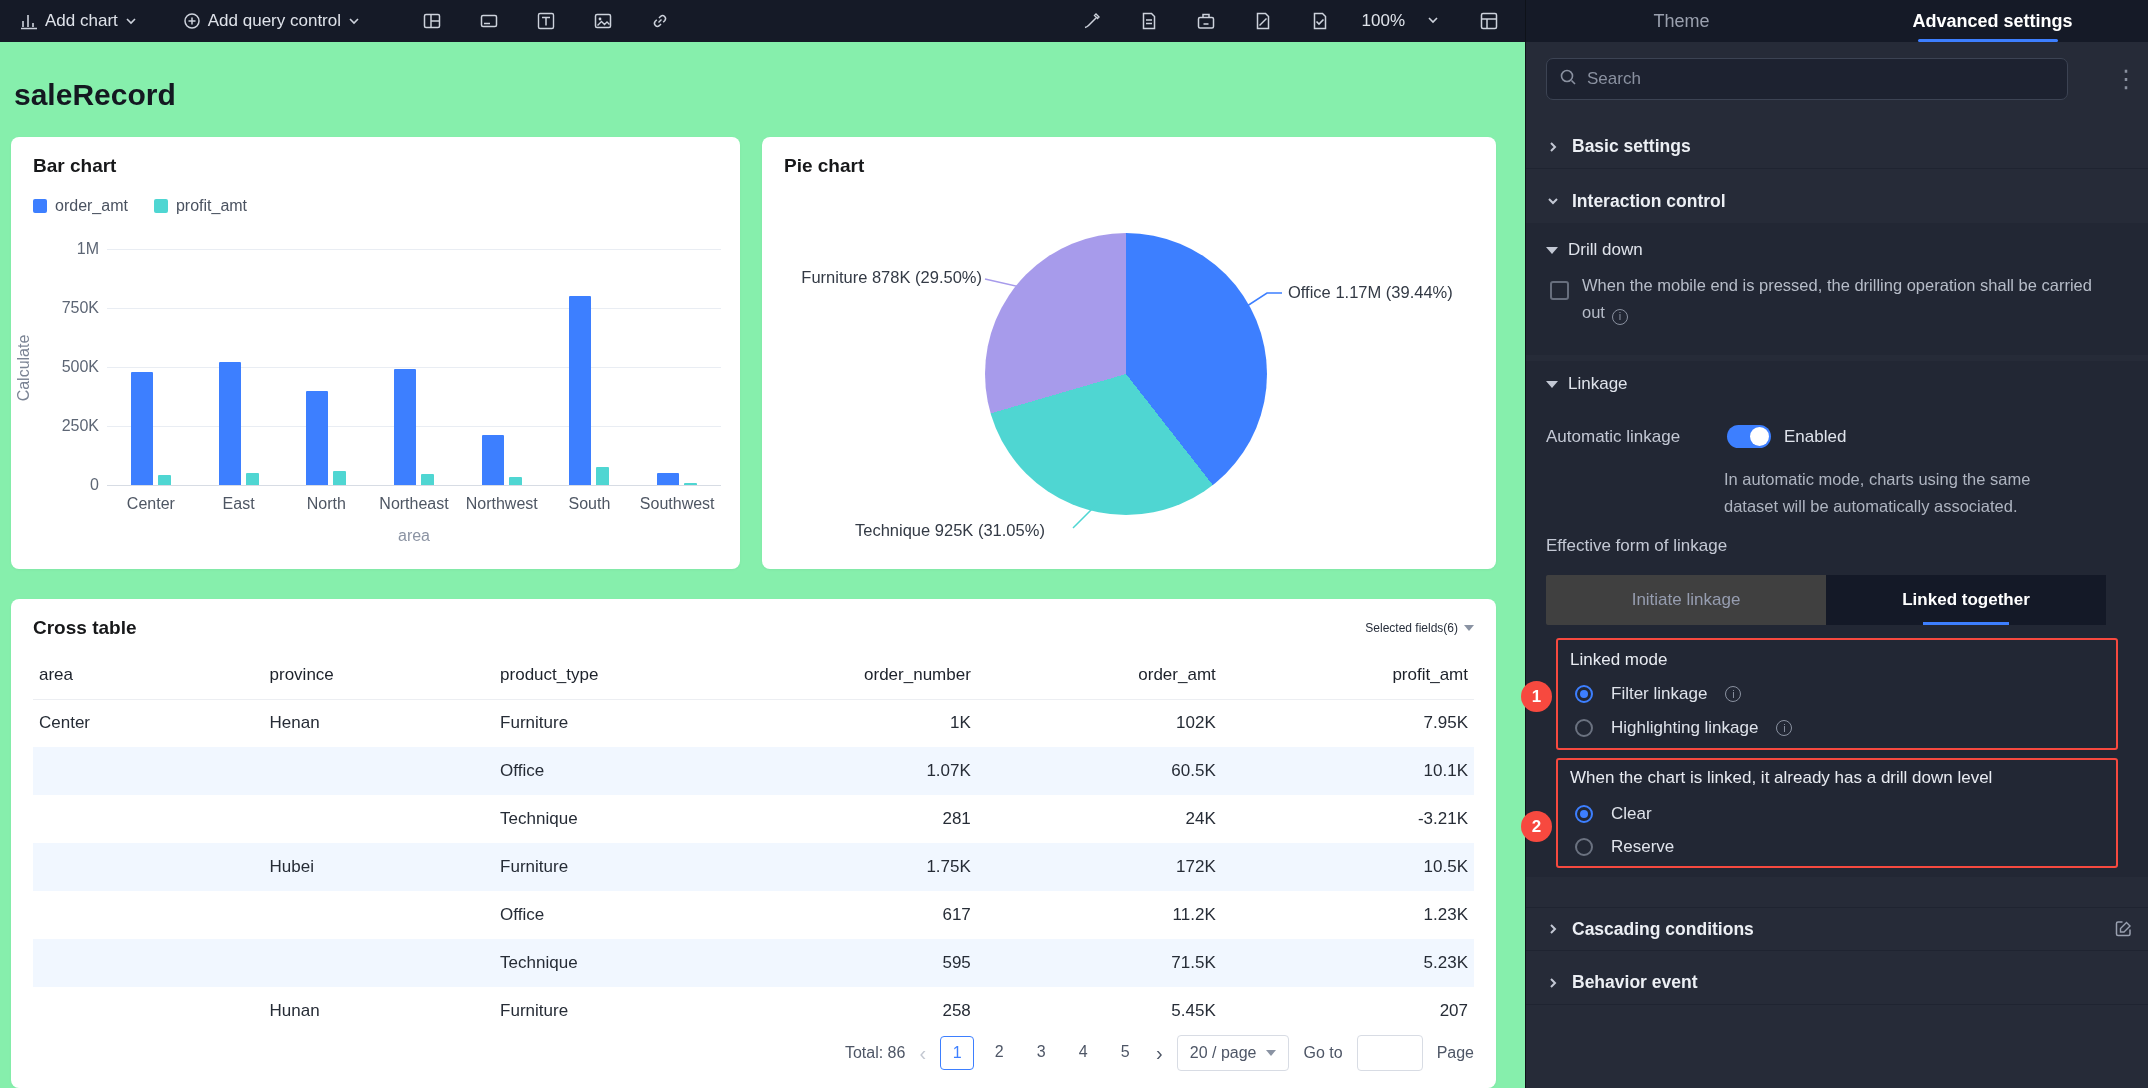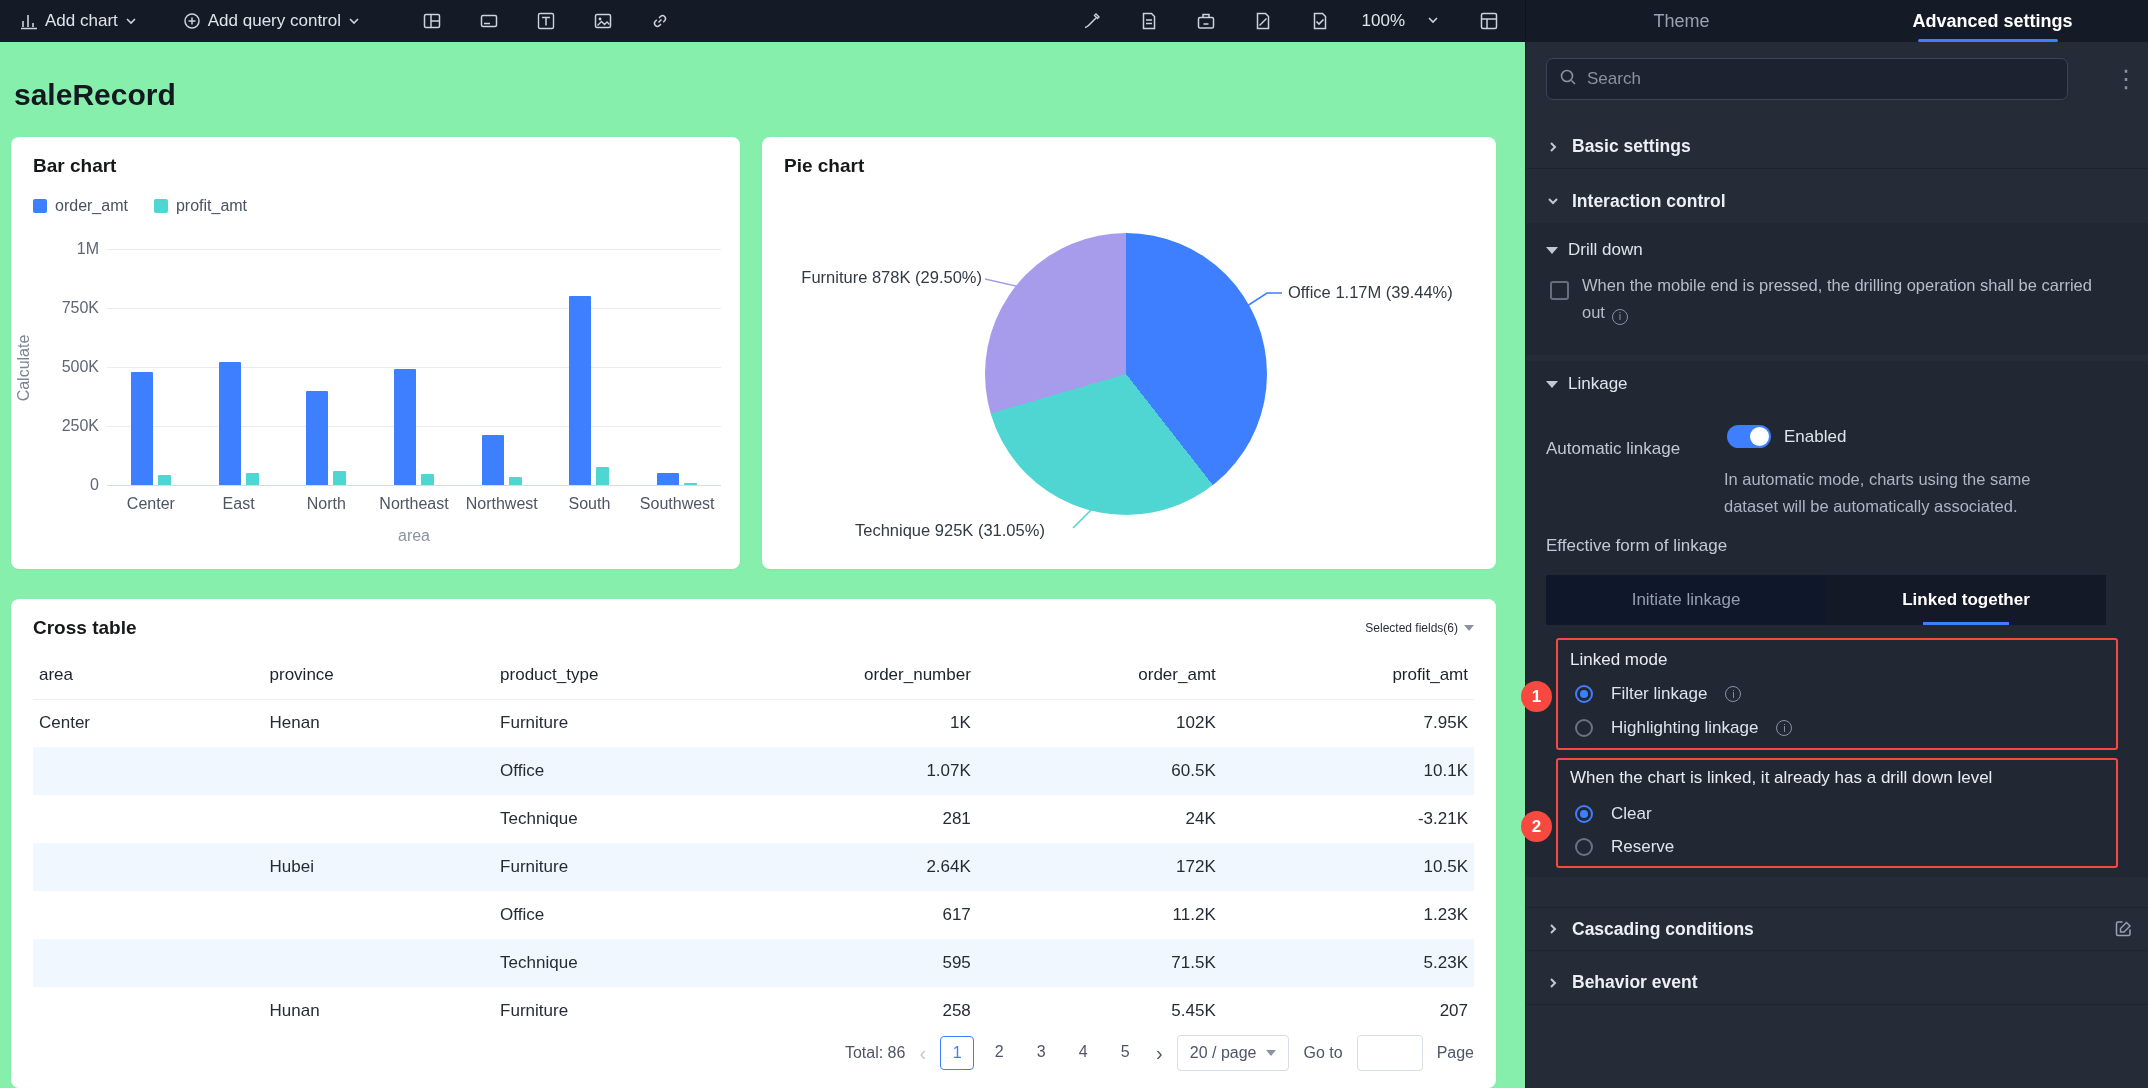--- a/index.html
+++ b/index.html
@@ -75,21 +75,21 @@
   .sb-row .lbl { font-weight:700; color:#eceff4; font-size:17.5px; }
   .chev { width:14px; height:14px; stroke:#c3c8d4; fill:none; stroke-width:2; flex:none; }
   .panel { position:absolute; left:0; width:623px; background:#222734; }
   .tri { width:0; height:0; border-left:6px solid transparent; border-right:6px solid transparent; border-top:7px solid #c3c8d4; display:inline-block; flex:none; }
   .sub-label { position:absolute; left:20px; display:flex; align-items:center; gap:10px; color:#dfe3eb; cursor:pointer; }
   .cbx { position:absolute; left:24px; width:19px; height:19px; border:2px solid #676e7d; border-radius:3px; background:transparent; cursor:pointer; }
   .gray-text { color:#b6bcc8; font-size:16.5px; line-height:27px; }
   .info { display:inline-flex; width:16px; height:16px; border:1px solid #8a91a0; border-radius:50%; color:#8a91a0; font-size:11px; align-items:center; justify-content:center; margin-left:7px; vertical-align:-2px; font-style:normal; }
   .toggle { position:absolute; width:44px; height:23px; border-radius:12px; background:#3d7fff; cursor:pointer; }
   .toggle::after { content:""; position:absolute; right:2px; top:2px; width:19px; height:19px; border-radius:50%; background:#fff; }
-  .lk-tabs { position:absolute; left:20px; top:575px; width:560px; height:50px; background:#0f172a; display:flex; border-radius:2px; }
+  .lk-tabs { position:absolute; left:20px; top:575px; width:560px; height:50px; background:#404040; display:flex; border-radius:2px; }
   .lk-tab { flex:1; display:flex; align-items:center; justify-content:center; color:#969db0; cursor:pointer; position:relative; }
   .lk-tab.active { background:#141927; color:#fff; font-weight:700; }
   .lk-underline { position:absolute; bottom:0; left:50%; transform:translateX(-50%); width:86px; height:3px; background:#3d7fff; }
   .red-box { position:absolute; left:30px; width:562px; border:2.5px solid #f7493f; border-radius:3px; }
   .red-box .bx-title { position:absolute; left:12px; color:#e8ebf1; }
   .radio { width:18px; height:18px; border:2px solid #6b7280; border-radius:50%; display:inline-block; position:relative; flex:none; cursor:pointer; }
   .radio.checked { border-color:#3d7fff; }
   .radio.checked::after { content:""; position:absolute; left:3px; top:3px; width:8px; height:8px; border-radius:50%; background:#3d7fff; }
   .radio-row { position:absolute; left:17px; display:flex; align-items:center; gap:18px; color:#dfe3eb; cursor:pointer; }
   .badge { position:absolute; left:-5px; width:31px; height:31px; border-radius:50%; background:#f7493f; color:#fff; font-weight:700; font-size:17px; display:flex; align-items:center; justify-content:center; z-index:5; }
@@ -341,21 +341,21 @@
             <td></td>
             <td>Technique</td>
             <td class="num">281</td>
             <td class="num">24K</td>
             <td class="num">-3.21K</td>
           </tr>
           <tr class="striped">
             <td></td>
             <td>Hubei</td>
             <td>Furniture</td>
-            <td class="num">2.64K</td>
+            <td class="num">1.75K</td>
             <td class="num">172K</td>
             <td class="num">10.5K</td>
           </tr>
           <tr>
             <td></td>
             <td></td>
             <td>Office</td>
             <td class="num">617</td>
             <td class="num">11.2K</td>
             <td class="num">1.23K</td>
@@ -438,21 +438,21 @@
   </div>
   <span class="cbx" style="top:281px;"></span>
   <div class="abs gray-text" style="left:56px; top:272px; width:512px;">
     <span>When the mobile end is pressed, the drilling operation shall be carried out</span><span class="info">i</span>
   </div>
 
   <div class="sub-label" style="top:374px;">
     <span class="tri"></span>
     <span>Linkage</span>
   </div>
-  <div class="abs" style="left:20px; top:427px; color:#c3c8d4;margin-top:12px;">Automatic linkage</div>
+  <div class="abs" style="left:20px; top:427px; color:#c3c8d4;">Automatic linkage</div>
   <div class="toggle" style="left:201px; top:425px;"></div>
   <div class="abs" style="left:258px; top:427px; color:#dfe3eb;">Enabled</div>
   <div class="abs gray-text" style="left:198px; top:466px; width:340px; color:#aeb4c0;">In automatic mode, charts using the same dataset will be automatically associated.</div>
 
   <div class="abs" style="left:20px; top:536px; color:#c3c8d4;">Effective form of linkage</div>
 
   <div class="lk-tabs">
     <div class="lk-tab">
         <span>Initiate linkage</span>
       </div>

